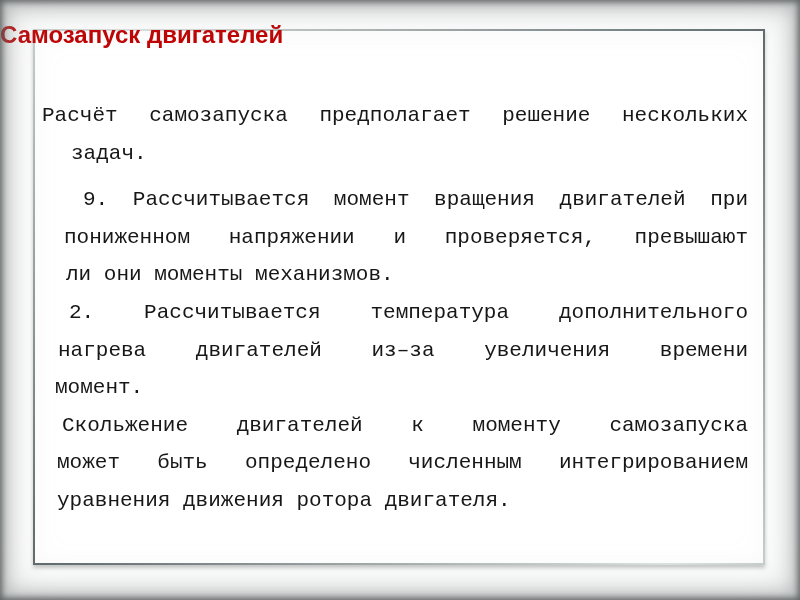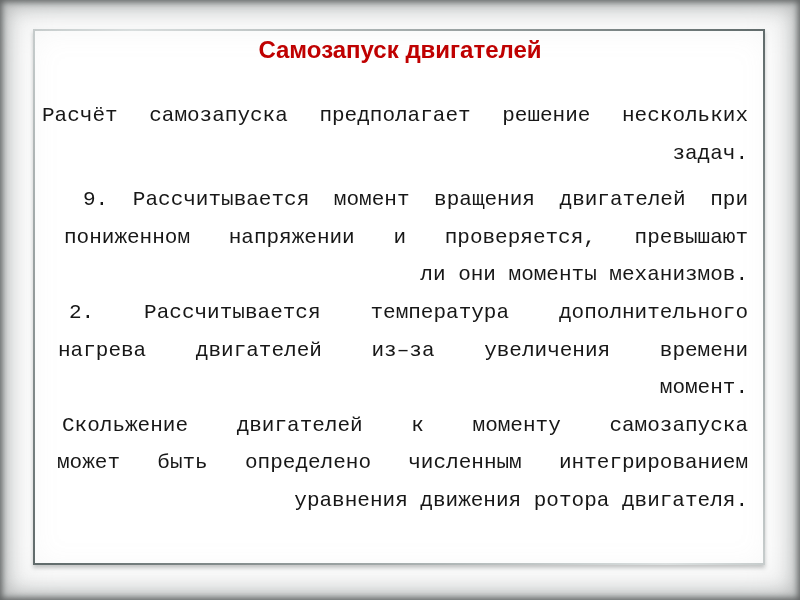--- a/index.html
+++ b/index.html
@@ -19,39 +19,39 @@
     width: 728px;
     height: 532px;
     background: #ffffff;
     border: 2px solid #9aa4a4;
     border-image: linear-gradient(45deg, #5d6868 0%, #dde2e2 50%, #5d6868 100%) 1;
     box-shadow: 0 3px 4px rgba(110, 115, 115, 0.4);
   }
   .slide-title {
     position: absolute;
     left: 0;
-    top: 35px;
+    top: 20px;
     width: 100%;
-    text-align: center;
+    text-align: left;
     font-size: 24px;
     font-weight: bold;
     color: #c00000;
     line-height: 30px;
   }
   .body-text {
     position: absolute;
     left: 42px;
     top: 97px;
     width: 706px;
     font-size: 21px;
     color: #171717;
   }
   .tline { line-height: 37.6px; font-family: Liberation Mono, monospace; }
   .jline { text-align: justify; text-align-last: justify; }
-  .lastline { text-align: right; }
+  .lastline { text-align: left; }
   .para-0 { margin-bottom: 9px; }
   
   .p0-l0 { padding-left: 0; }
   .p0-l1 { padding-left: 29px; }
   .p1-l0 { padding-left: 41px; }
   .p1-l1 { padding-left: 22px; }
   .p1-l2 { padding-left: 24px; }
   .p2-l0 { padding-left: 27px; }
   .p2-l1 { padding-left: 16px; }
   .p2-l2 { padding-left: 13px; }

